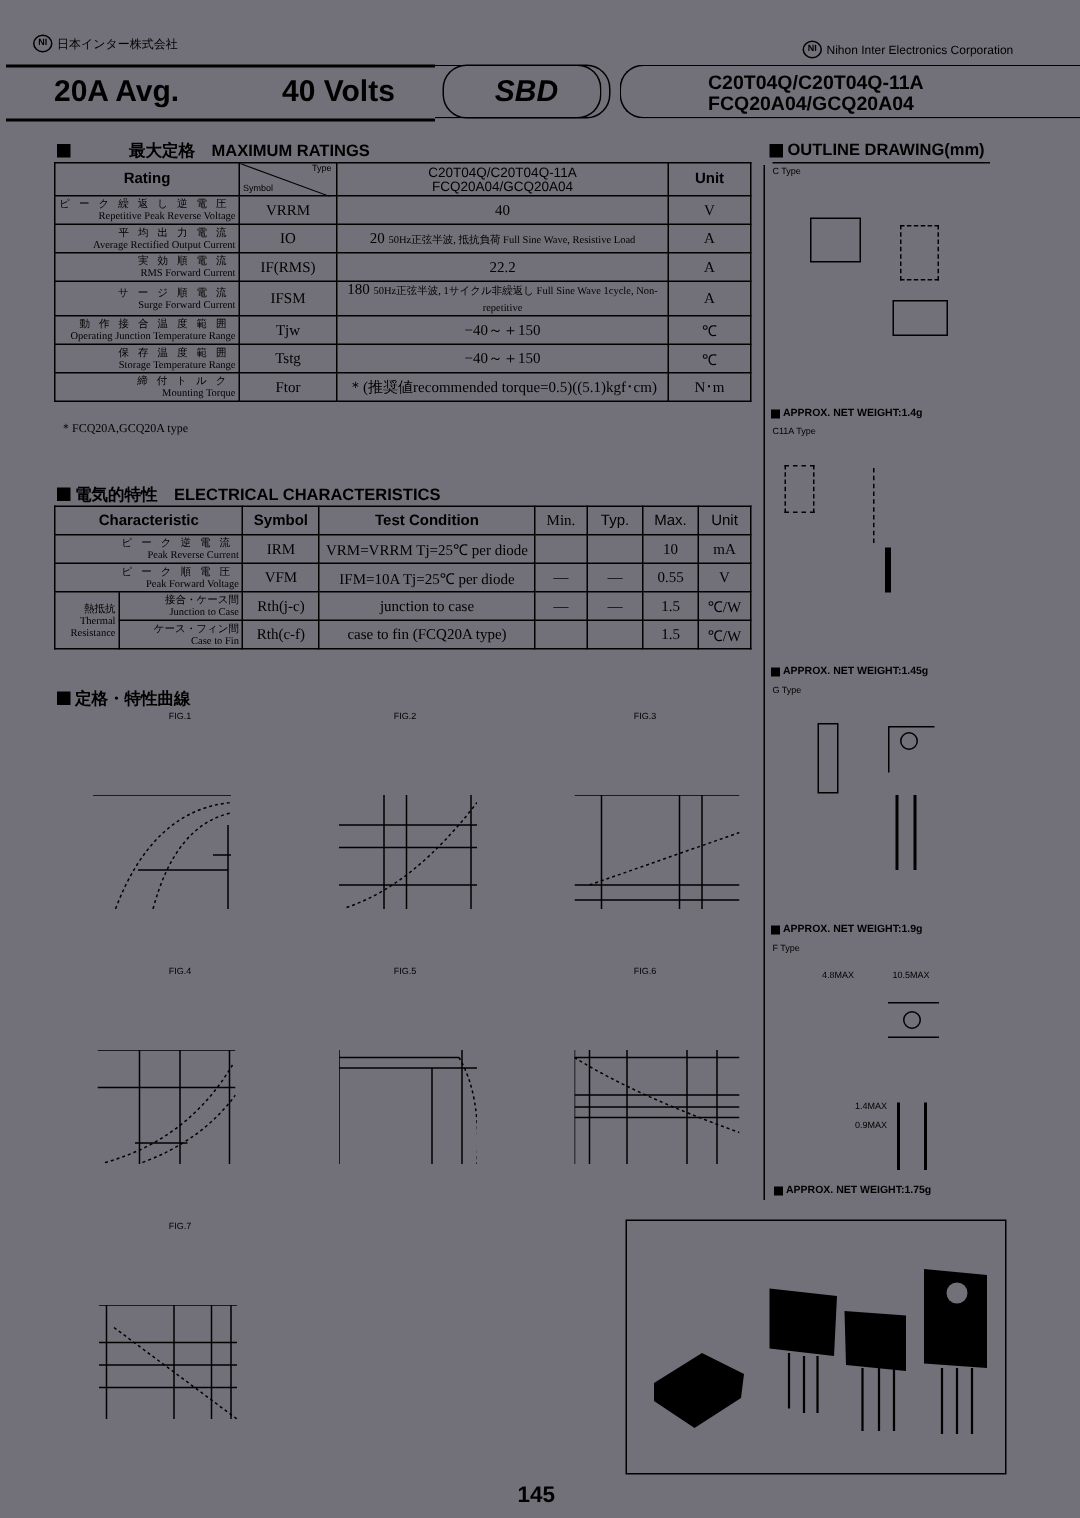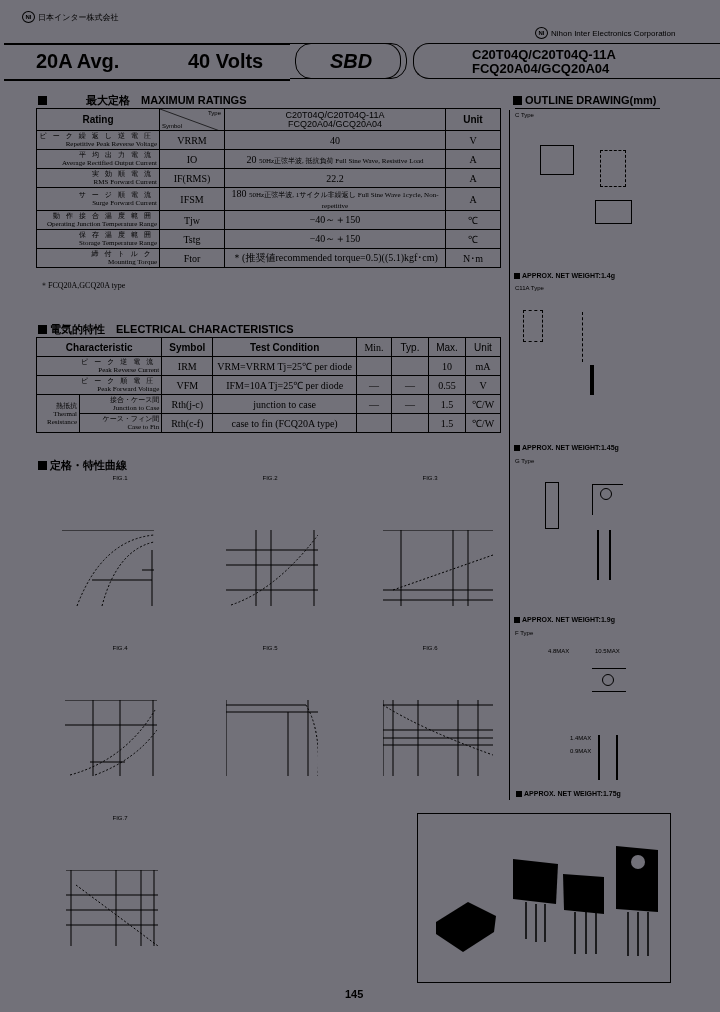--- a/index.html
+++ b/index.html
@@ -24,21 +24,21 @@
   .chart{border:1px solid #000;position:absolute;}
   .chart svg{position:absolute;left:0;top:0;}
   .outline-box{border-left:1.5px solid #000;}
   .weight{font-size:7px;font-weight:bold;display:flex;align-items:center;gap:2px;}
   .weight .sq{width:6px;height:6px;}
   .photo{border:1.5px solid #000;}
 </style>
 </head>
 <body>
 
-<div class="abs logo" style="left:22px;top:11px;">
+<div class="abs logo" style="left:22px;top:23px;">
   <span class="logo-mark">NI</span>
   <span>日本インター株式会社</span>
 </div>
 <div class="abs logo" style="left:535px;top:27px;">
   <span class="logo-mark">NI</span>
   <span>Nihon Inter Electronics Corporation</span>
 </div>
 
 <div class="abs hdr-line" style="left:4px;top:43px;width:286px;"></div>
 <div class="abs hdr-line" style="left:4px;top:79px;width:286px;"></div>
@@ -384,13 +384,13 @@
     <line x1="168" y1="98" x2="168" y2="140" stroke="#000" stroke-width="1.5"></line>
     <line x1="178" y1="98" x2="178" y2="140" stroke="#000" stroke-width="1.5"></line>
     <polygon points="198,32 240,36 240,98 198,95" fill="#000"></polygon>
     <circle cx="220" cy="48" r="7" fill="#727179"></circle>
     <line x1="210" y1="98" x2="210" y2="142" stroke="#000" stroke-width="1.5"></line>
     <line x1="220" y1="98" x2="220" y2="142" stroke="#000" stroke-width="1.5"></line>
     <line x1="230" y1="98" x2="230" y2="142" stroke="#000" stroke-width="1.5"></line>
   </svg>
 </div>
 
-<div class="abs" style="left:345px;top:988px;font-size:11px;font-weight:bold;">145</div>
+<div class="abs" style="left:345px;top:988px;font-size:15px;font-weight:bold;">145</div>
 
 </body></html>

